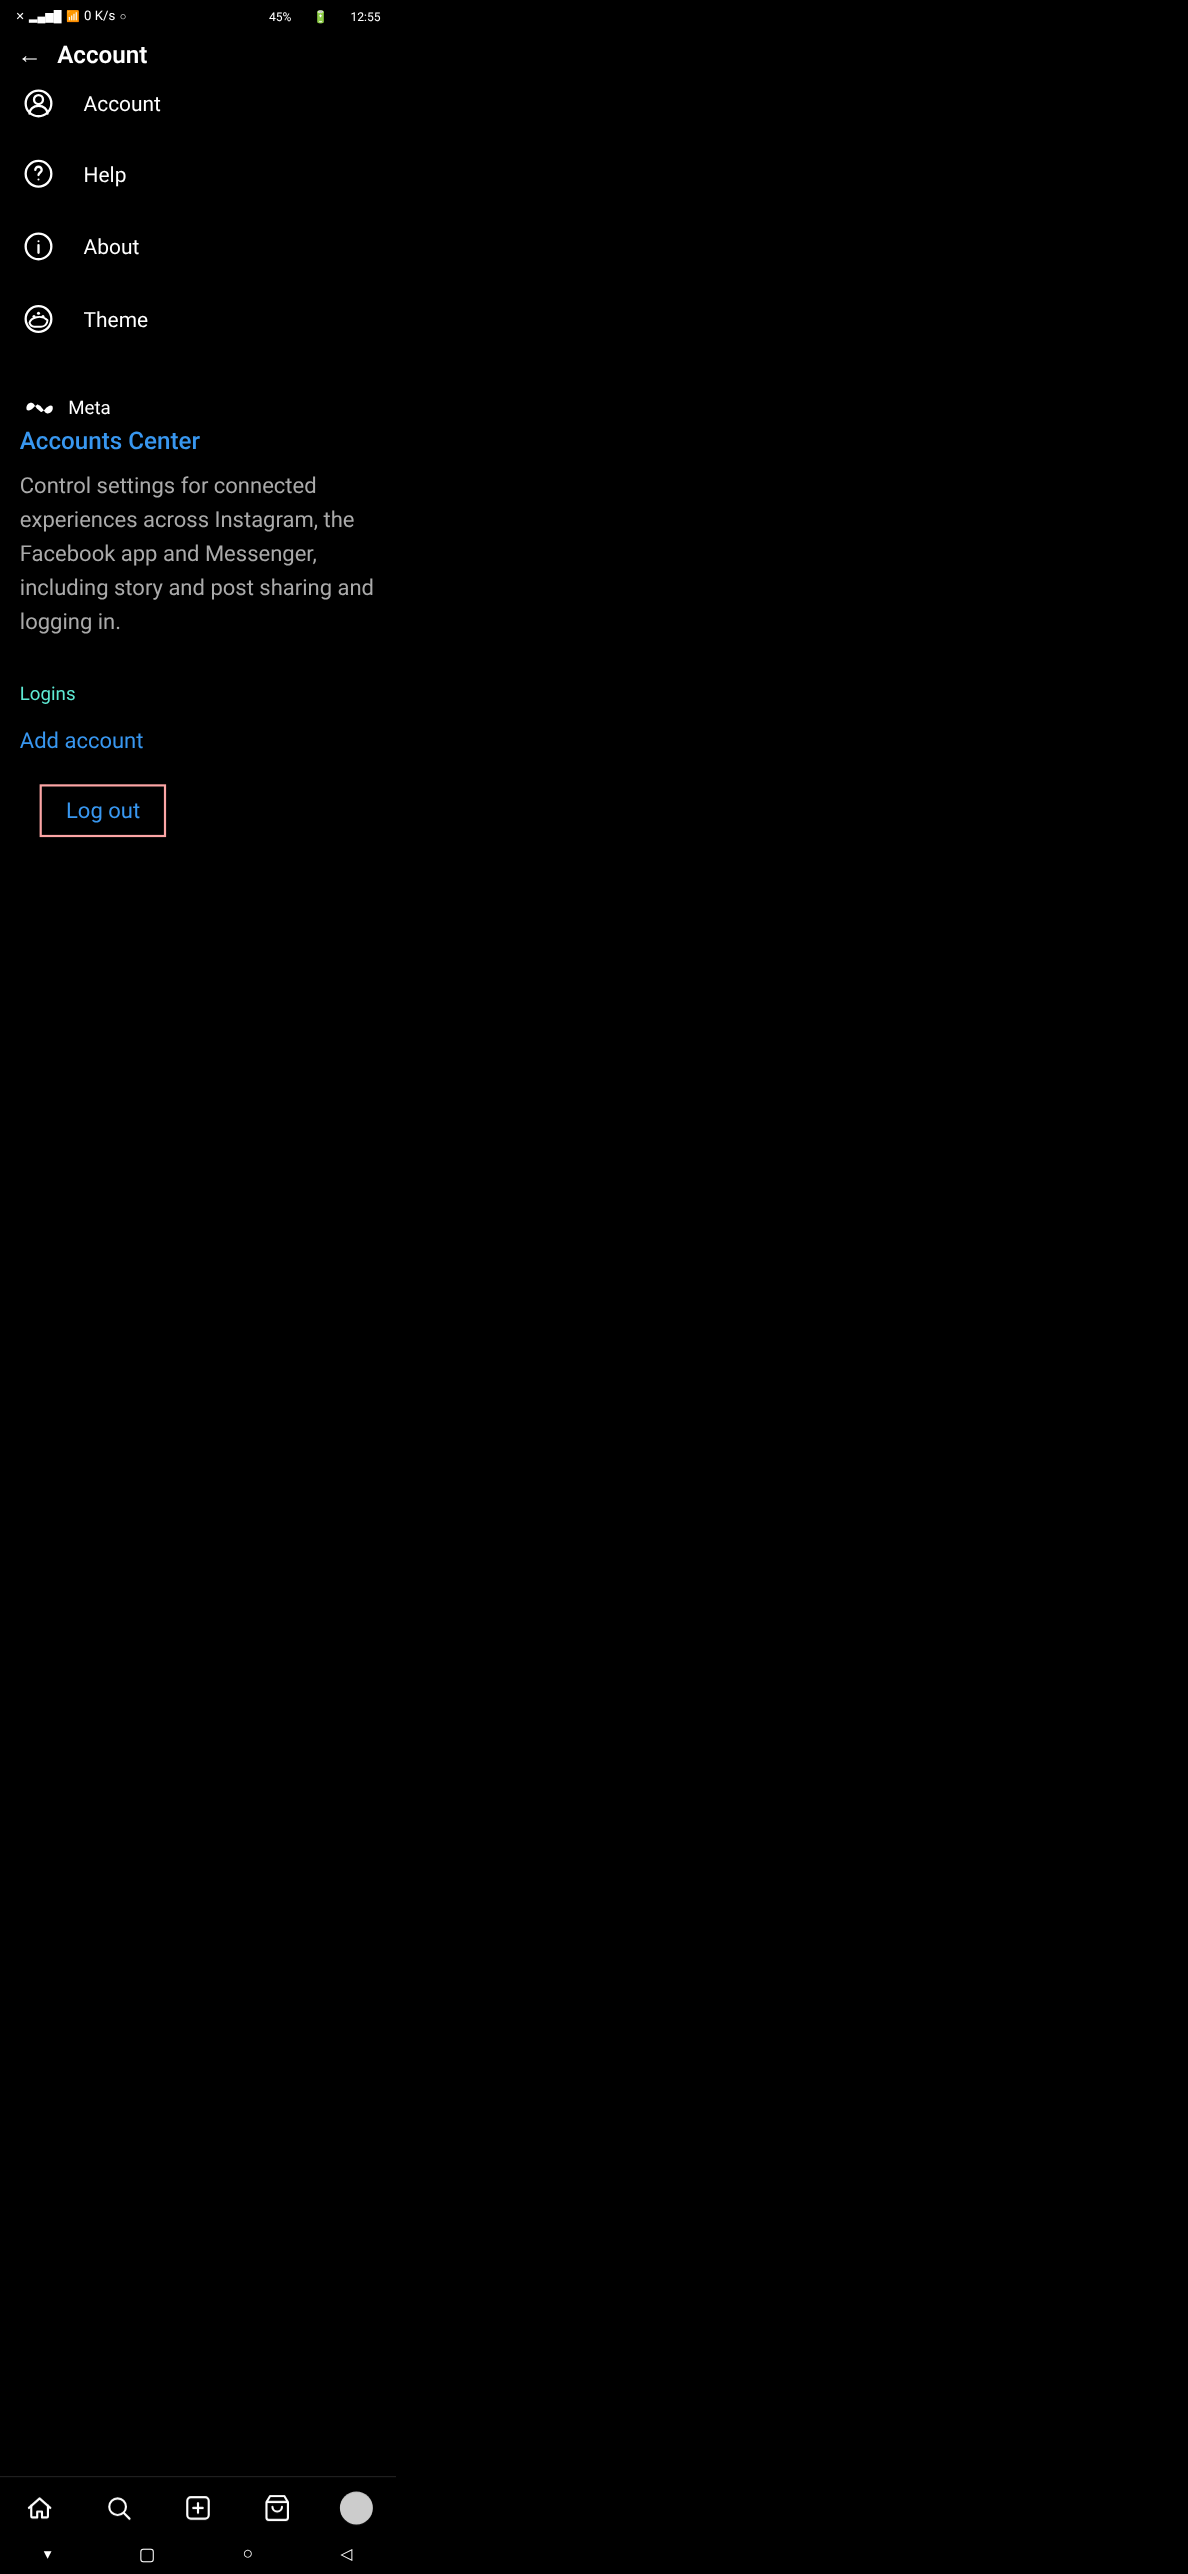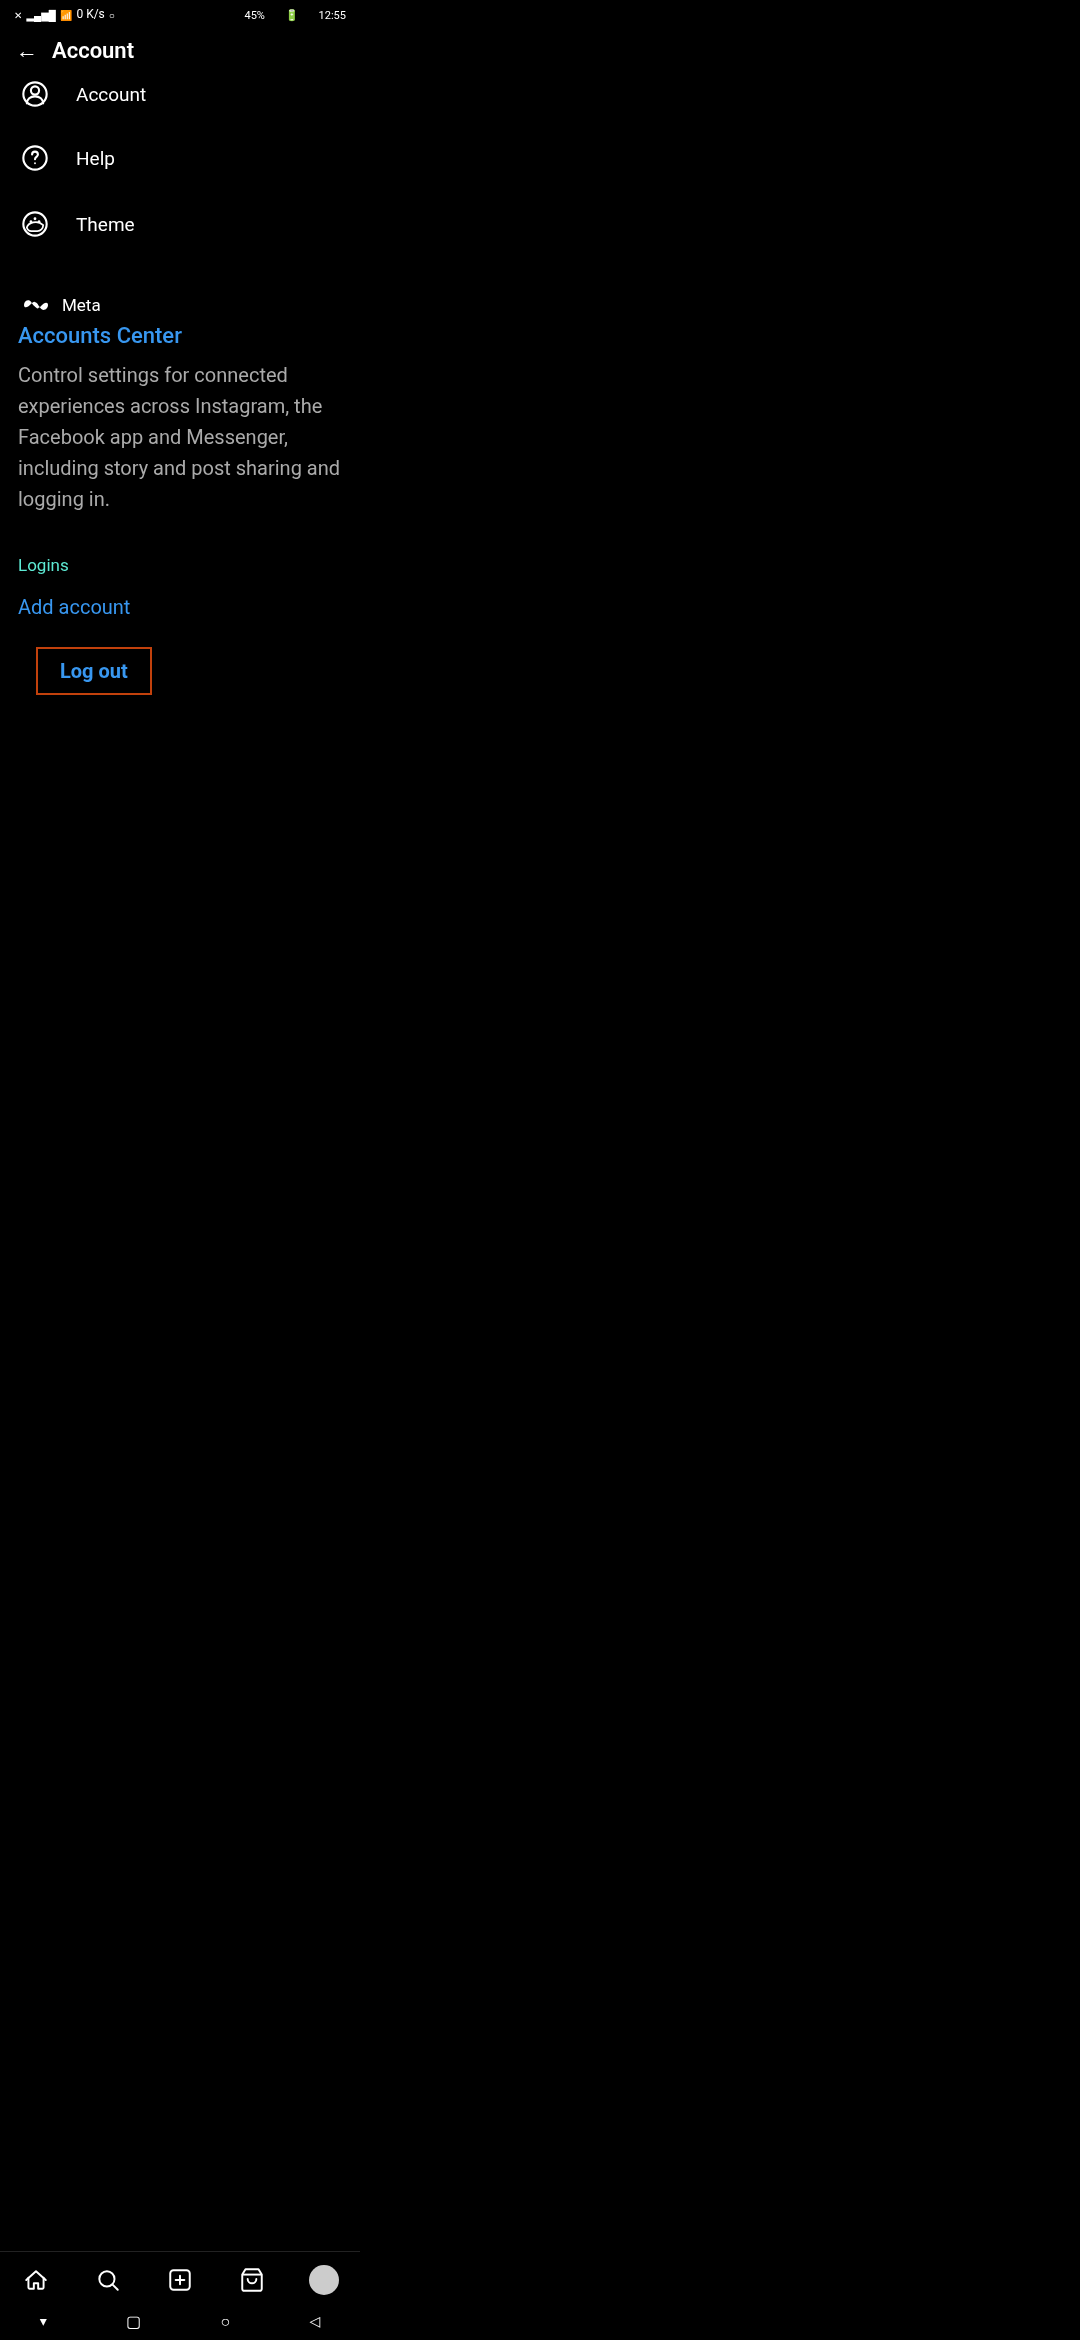--- a/index.html
+++ b/index.html
@@ -148,22 +148,22 @@
       font-weight: 400;
       cursor: pointer;
       display: block;
       margin-bottom: 28px;
     }
 
     .logout-btn {
       display: inline-block;
       font-size: 20px;
       color: #3897f0;
-      font-weight: 700;
-      border: 2px solid #c2410c;
+      font-weight: 400;
+      border: 2px solid #fca5a5;
       padding: 10px 22px;
       cursor: pointer;
       background: transparent;
       margin: 0 18px;
     }
 
     .bottom-nav {
       position: fixed;
       bottom: 36px;
       left: 0;
@@ -269,20 +269,30 @@
       <div class="menu-icon">
         <svg viewBox="0 0 24 24">
           <circle cx="12" cy="12" r="10"></circle>
           <circle cx="12" cy="16.5" r="0.8" fill="#fff" stroke="none"></circle>
           <path d="M9.5 9a2.5 2.5 0 0 1 5 0c0 2-2.5 2-2.5 4" stroke-linecap="round"></path>
         </svg>
       </div>
       <span class="menu-label">Help</span>
     </li>
 
+    <li class="menu-item">
+      <div class="menu-icon">
+        <svg viewBox="0 0 24 24">
+          <circle cx="12" cy="12" r="10"></circle>
+          <line x1="12" y1="11" x2="12" y2="17" stroke-linecap="round"></line>
+          <circle cx="12" cy="8" r="0.8" fill="#fff" stroke="none"></circle>
+        </svg>
+      </div>
+      <span class="menu-label">About</span>
+    </li>
 
     <li class="menu-item">
       <div class="menu-icon">
         <svg viewBox="0 0 24 24">
           <circle cx="12" cy="12" r="10"></circle>
           <circle cx="8.5" cy="10" r="1.2" fill="#fff" stroke="none"></circle>
           <circle cx="12" cy="7.5" r="1.2" fill="#fff" stroke="none"></circle>
           <circle cx="15.5" cy="10" r="1.2" fill="#fff" stroke="none"></circle>
           <path d="M5 15c1-4 9-7 14-2a5 5 0 0 1-5 5H9a4 4 0 0 1-4-3z" stroke-width="1.5"></path>
         </svg>

